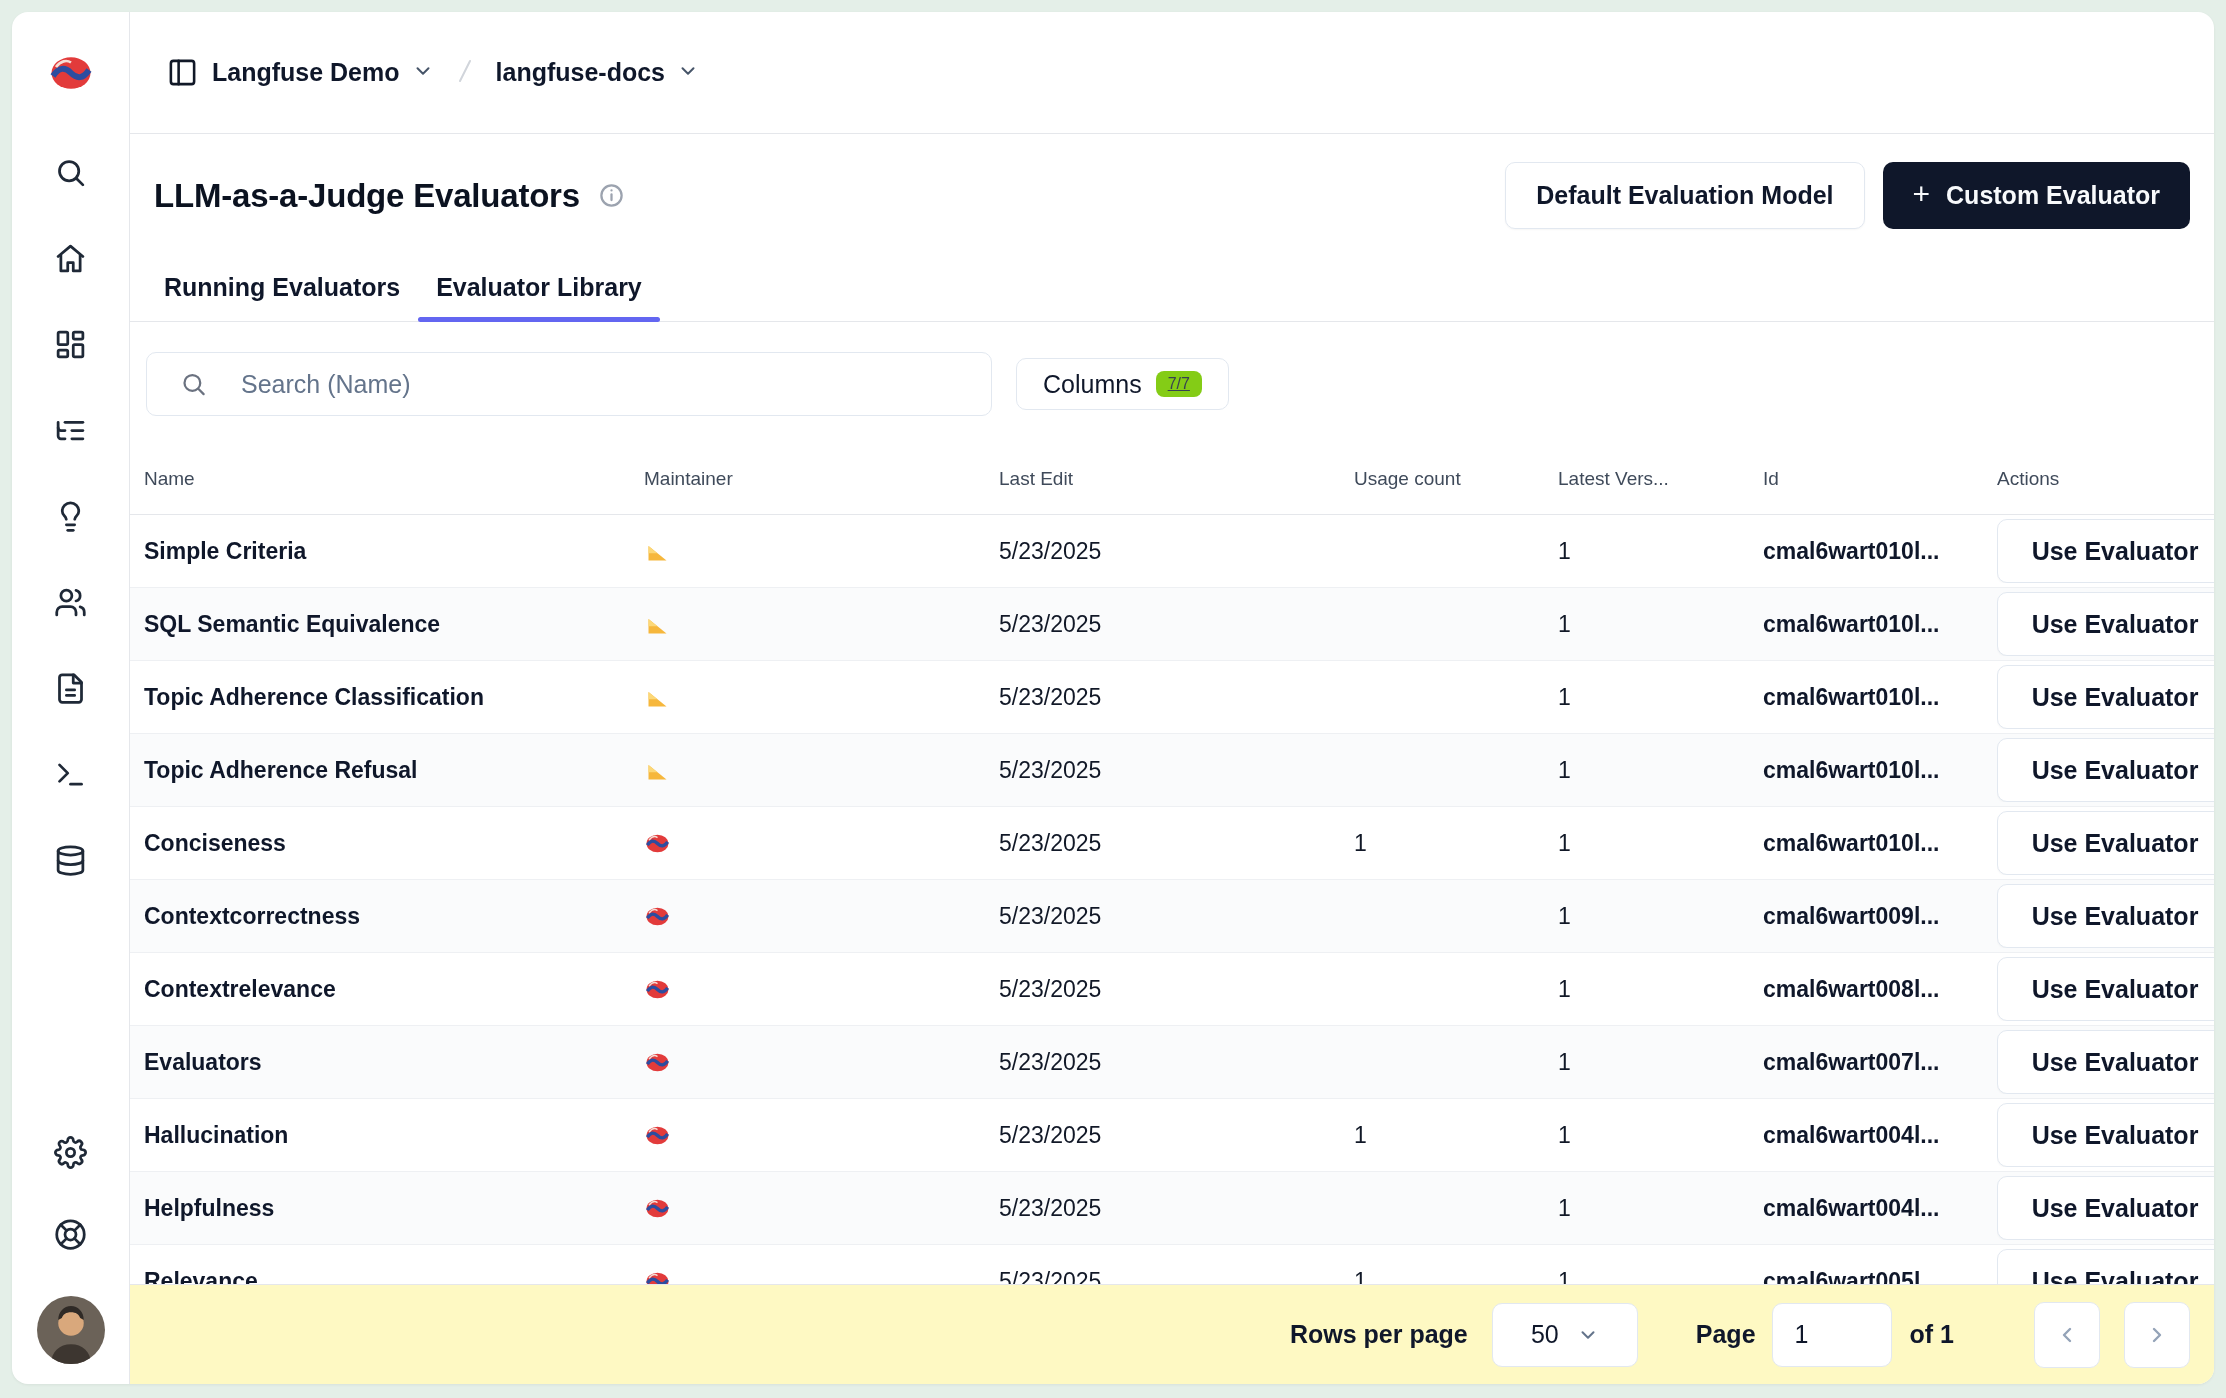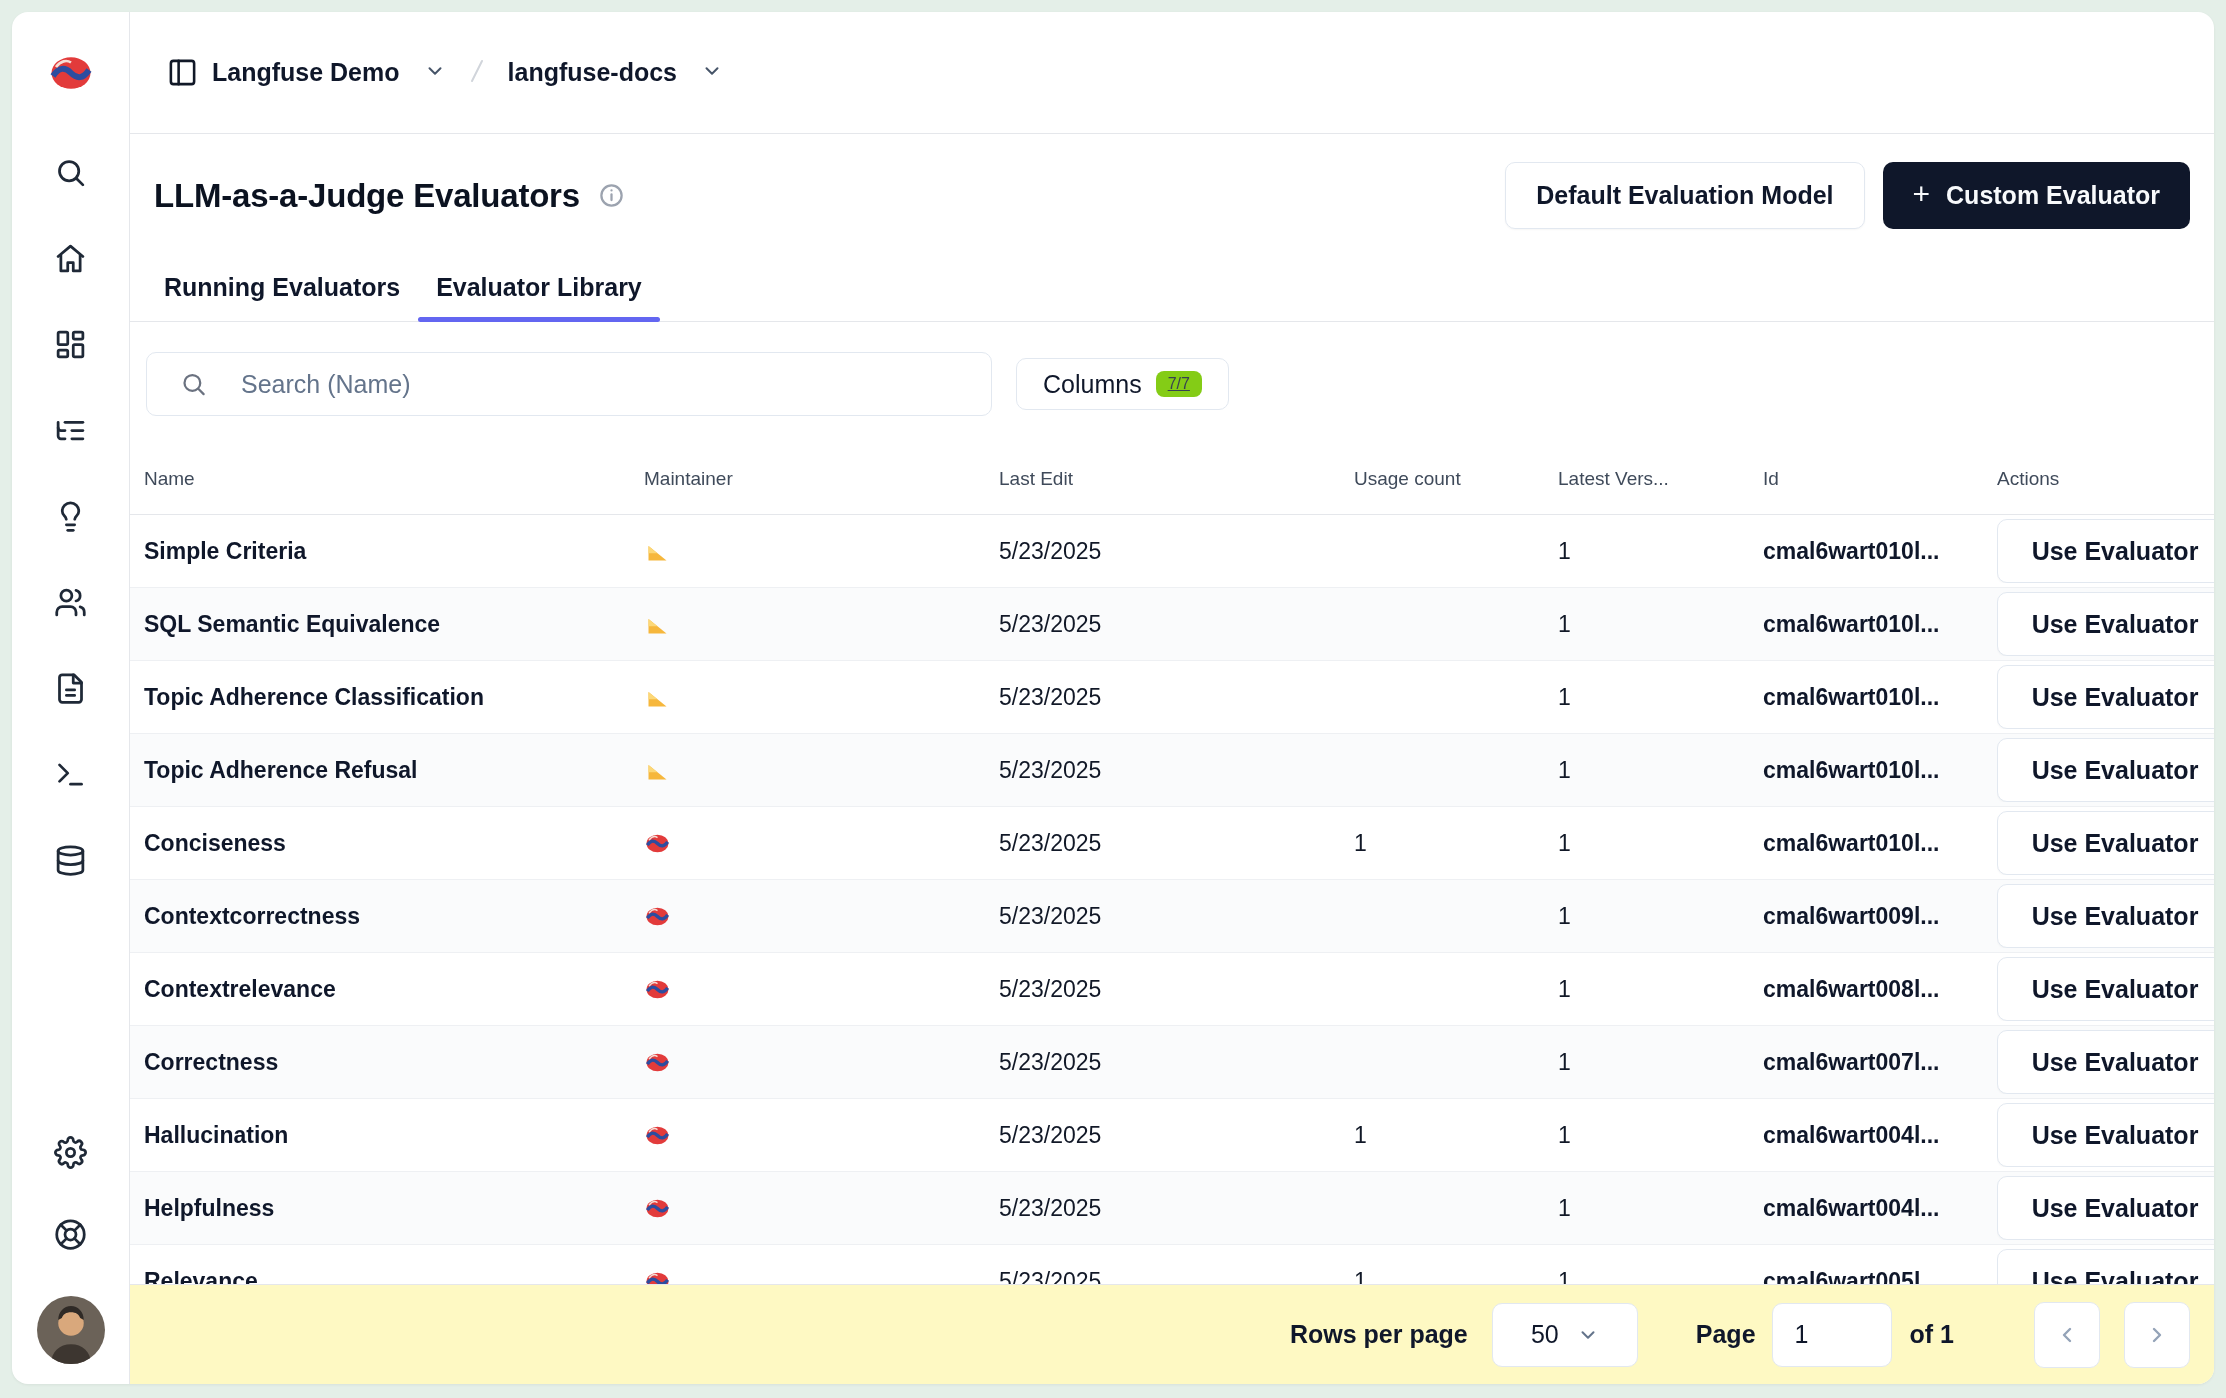--- a/index.html
+++ b/index.html
@@ -28,21 +28,21 @@
   .avatar { width:68px; height:68px; border-radius:50%; overflow:hidden; cursor:pointer; }
   .avatar svg { width:100%; height:100%; display:block; }
   
   .main { flex:1 1 auto; min-width:0; display:flex; flex-direction:column; }
   .breadcrumb-bar {
     height:122px; flex:0 0 122px; border-bottom:1px solid #e5e7eb;
     display:flex; align-items:center; padding:0 24px 0 32px;
   }
   .panel-toggle { width:40px; height:40px; display:flex; align-items:center; justify-content:center; color:#111827; cursor:pointer; }
   .panel-toggle svg { width:31px; height:31px; }
-  .crumb-btn { display:flex; align-items:center; gap:24px; cursor:pointer; padding:8px 10px; border-radius:8px; }
+  .crumb-btn { display:flex; align-items:center; gap:12px; cursor:pointer; padding:8px 10px; border-radius:8px; }
   .crumb-btn:first-of-type { margin-left:20px; }
   .crumb-label { font-size:25px; font-weight:600; color:#0f172a; white-space:nowrap; }
   .crumb-chevron { color:#475569; }
   .crumb-chevron svg { width:22px; height:22px; }
   .crumb-slash { margin:0 6px; color:#d1d5db; }
   .crumb-slash svg { width:30px; height:30px; }
   
   .page-header { padding-top:28px; }
   .title-row { display:flex; align-items:center; justify-content:space-between; padding:0 24px;gap:42px; }
   .title-left { display:flex; align-items:center; gap:18px; }
@@ -422,21 +422,21 @@
                 </svg></span></div>
             <div class="td">5/23/2025</div>
             <div class="td"></div>
             <div class="td">1</div>
             <div class="td id">cmal6wart008l...</div>
             <div class="td">
               <button class="use-btn">Use Evaluator</button>
             </div>
           </div>
           <div class="tr row-grid">
-            <div class="td name">Correctness</div>
+            <div class="td name">Evaluators</div>
             <div class="td"><span class="maint-icon"><svg viewBox="0 0 32 32">
                   <ellipse cx="16" cy="16" rx="13" ry="10.5" fill="#e23b3b"></ellipse>
                   <path d="M4 18c4-6 8-6 12-2s8 4 12-2" fill="none" stroke="#2c4da0" stroke-width="4"></path>
                   <path d="M6 12c3-4 7-5 10-3" fill="none" stroke="#f5ded6" stroke-width="1.8"></path>
                 </svg></span></div>
             <div class="td">5/23/2025</div>
             <div class="td"></div>
             <div class="td">1</div>
             <div class="td id">cmal6wart007l...</div>
             <div class="td">

